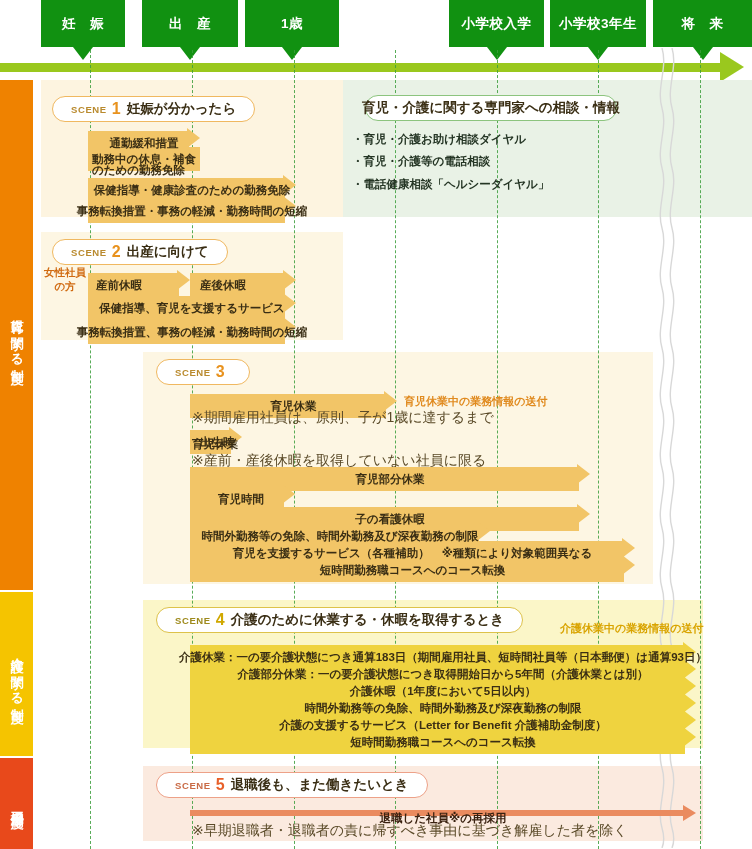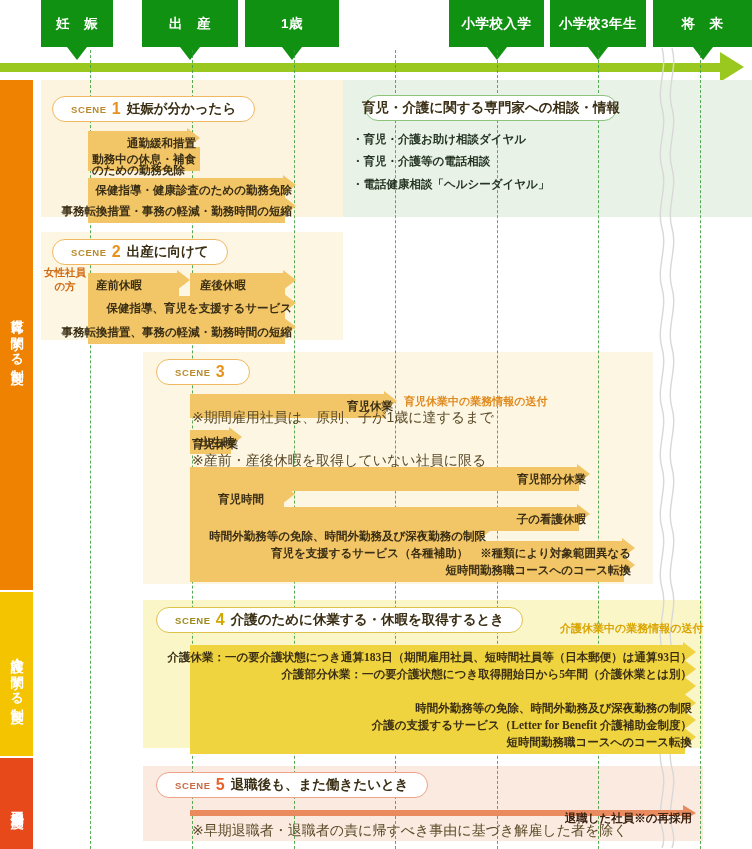--- a/index.html
+++ b/index.html
@@ -90,23 +90,22 @@
   .pill .num {
     font-size: 16px; color: #e8921e; margin-right: 6px; font-weight: bold;
   }
   .pill.yellow .sc { color:#9e8a1c; } .pill.yellow .num { color:#d0a800; }
   .pill.red .sc { color:#c96b46; } .pill.red .num { color:#e8602a; }
   .pill .txt { color:#3a2e14; }
 
   
   .bar {
     position: absolute; height: 24px;
-    display: flex; align-items: center; justify-content: flex-end;
+    display: flex; align-items: center; justify-content: center;
     white-space: nowrap;
-    font-family: Liberation Serif, serif;
   }
   .bar .body { position:absolute; left:0; top:0; bottom:0; right:11px; }
   .bar .tip {
     position:absolute; right:0; top:-3px;
     width:0; height:0;
     border-top: 10px solid transparent;
     border-bottom: 10px solid transparent;
   }
   .bar .lbl {
     position: relative; z-index: 3;
@@ -141,21 +140,21 @@
 
   .freeTxt { position:absolute; white-space:nowrap; font-weight:bold; }
 
   .wave { position:absolute; width:22px; pointer-events:none; }
 </style>
 </head>
 <body>
 <div id="root">
 
 <div class="hdr">
-  <div class="tab" style="left:41px;width:72px;">
+  <div class="tab" style="left:41px;width:84px;">
     <span>妊　娠</span>
     <span class="notch"></span>
   </div>
   <div class="tab" style="left:142px;width:96px;">
     <span>出　産</span>
     <span class="notch"></span>
   </div>
   <div class="tab" style="left:245px;width:94px;">
     <span>1歳</span>
     <span class="notch"></span>
@@ -351,20 +350,21 @@
   <span class="lbl">介護休業：一の要介護状態につき通算183日（期間雇用社員、短時間社員等（日本郵便）は通算93日）</span>
 </div>
 <div class="bar gold" style="left:190px;top:662px;width:506px;">
   <div class="body"></div>
   <div class="tip"></div>
   <span class="lbl">介護部分休業：一の要介護状態につき取得開始日から5年間（介護休業とは別）</span>
 </div>
 <div class="bar gold" style="left:190px;top:679px;width:506px;">
   <div class="body"></div>
   <div class="tip"></div>
+  <span class="lbl">介護休暇（1年度において5日以内）</span>
 </div>
 <div class="bar gold" style="left:190px;top:696px;width:506px;">
   <div class="body"></div>
   <div class="tip"></div>
   <span class="lbl">時間外勤務等の免除、時間外勤務及び深夜勤務の制限</span>
 </div>
 <div class="bar gold" style="left:190px;top:713px;width:506px;">
   <div class="body"></div>
   <div class="tip"></div>
   <span class="lbl">介護の支援するサービス（Letter for Benefit 介護補助金制度）</span>

